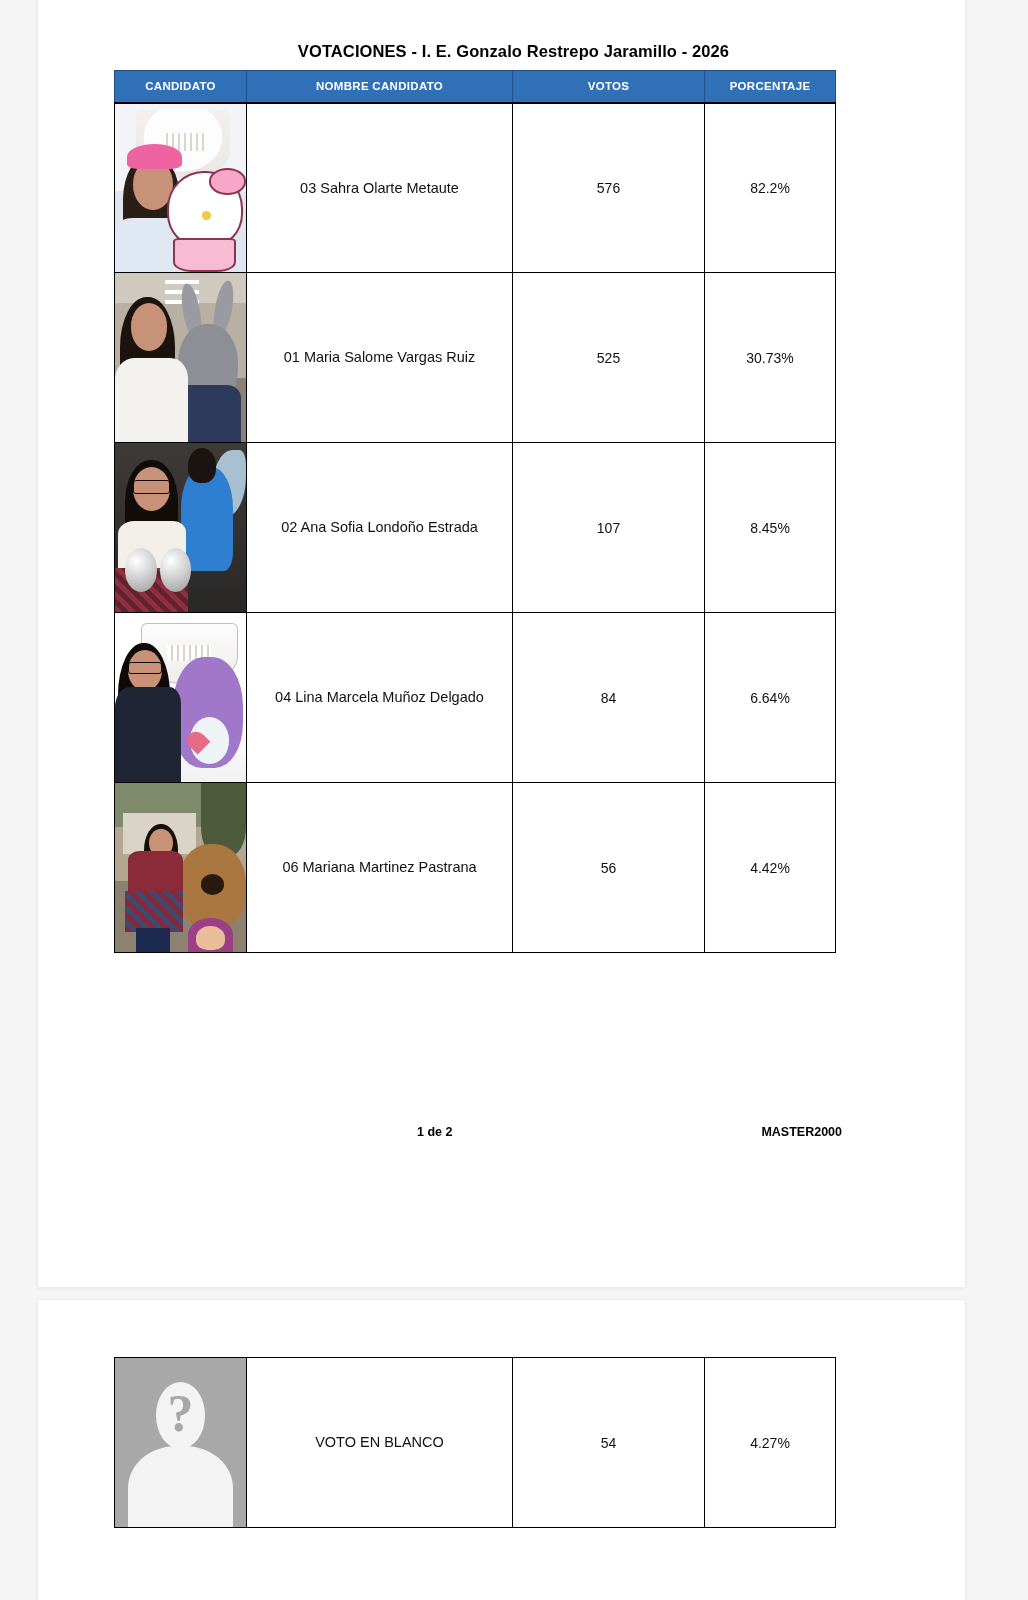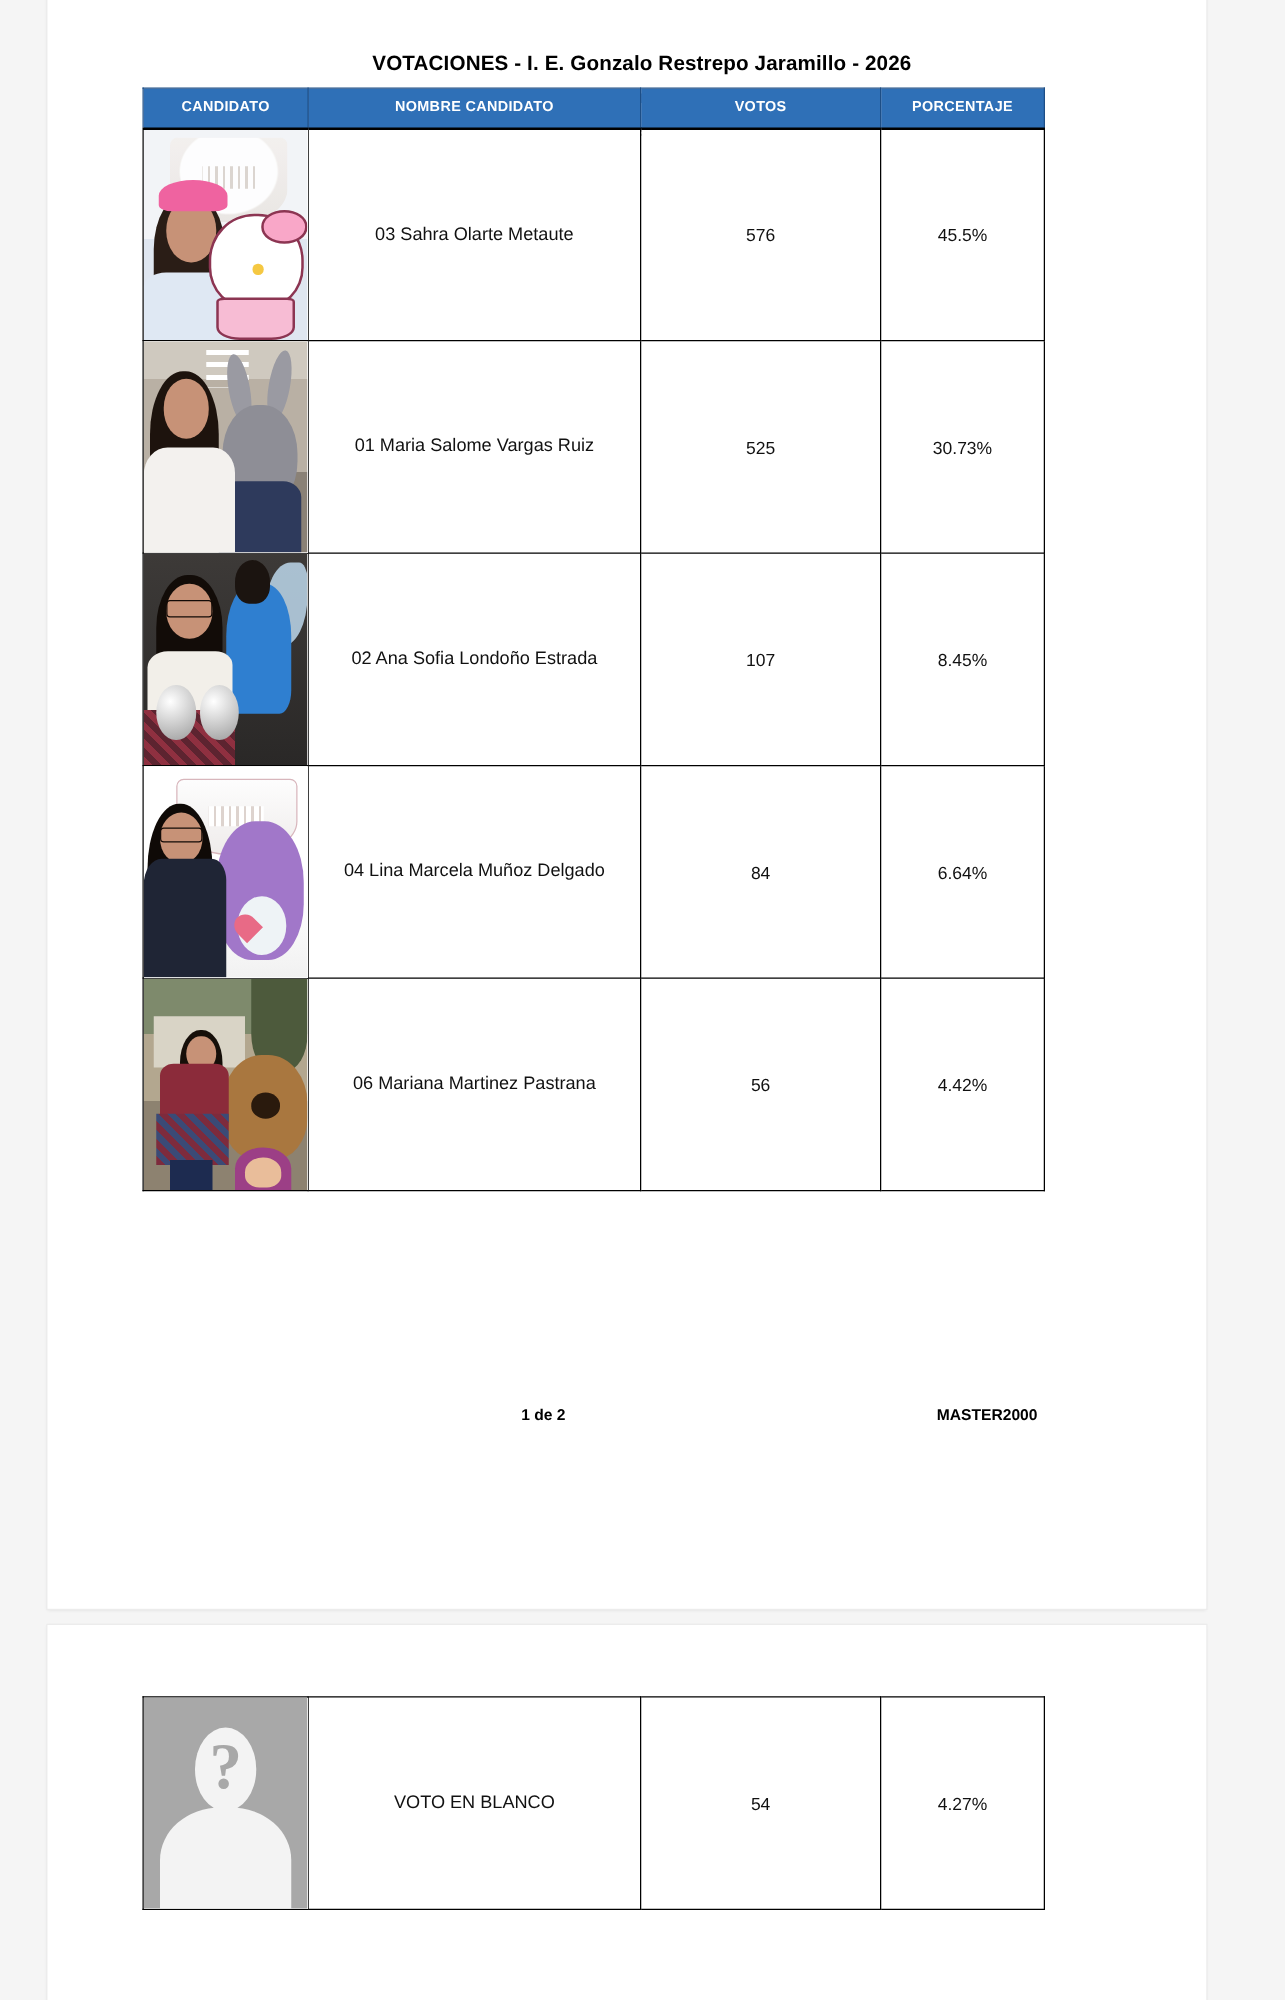--- a/index.html
+++ b/index.html
@@ -339,21 +339,21 @@
     left: 89px;
     width: 721px;
     top: 1135px;
     display: flex;
     justify-content: space-between;
     font-size: 12.5px;
     font-weight: bold;
     color: #000;
   }
   .page-footer .pg { margin-left: 290px; }
-  .page-footer .brand { margin-right: 18px; }
+  .page-footer .brand { margin-right: 6px; }
 </style>
 </head>
 <body>
 
 <div id="screen">
 
   <div class="sheet" id="sheet-1">
     <div class="sheet-inner">
 
       <div class="title-block">
@@ -389,21 +389,21 @@
                 <div class="hair"></div>
                 <div class="face"></div>
                 <div class="beret"></div>
                 <div class="shirt"></div>
                 <div class="kitty"></div>
                 <div class="kittybody"></div>
               </div>
             </td>
             <td class="name-cell">03 Sahra Olarte Metaute</td>
             <td class="votes-cell">576</td>
-            <td class="pct-cell">45.5%</td>
+            <td class="pct-cell">82.2%</td>
           </tr>
 
           <tr>
             <td class="photo-cell">
               <div class="thumb t2">
                 <div class="lights"></div>
                 <div class="ear1"></div>
                 <div class="ear2"></div>
                 <div class="bunny"></div>
                 <div class="uniform"></div>

